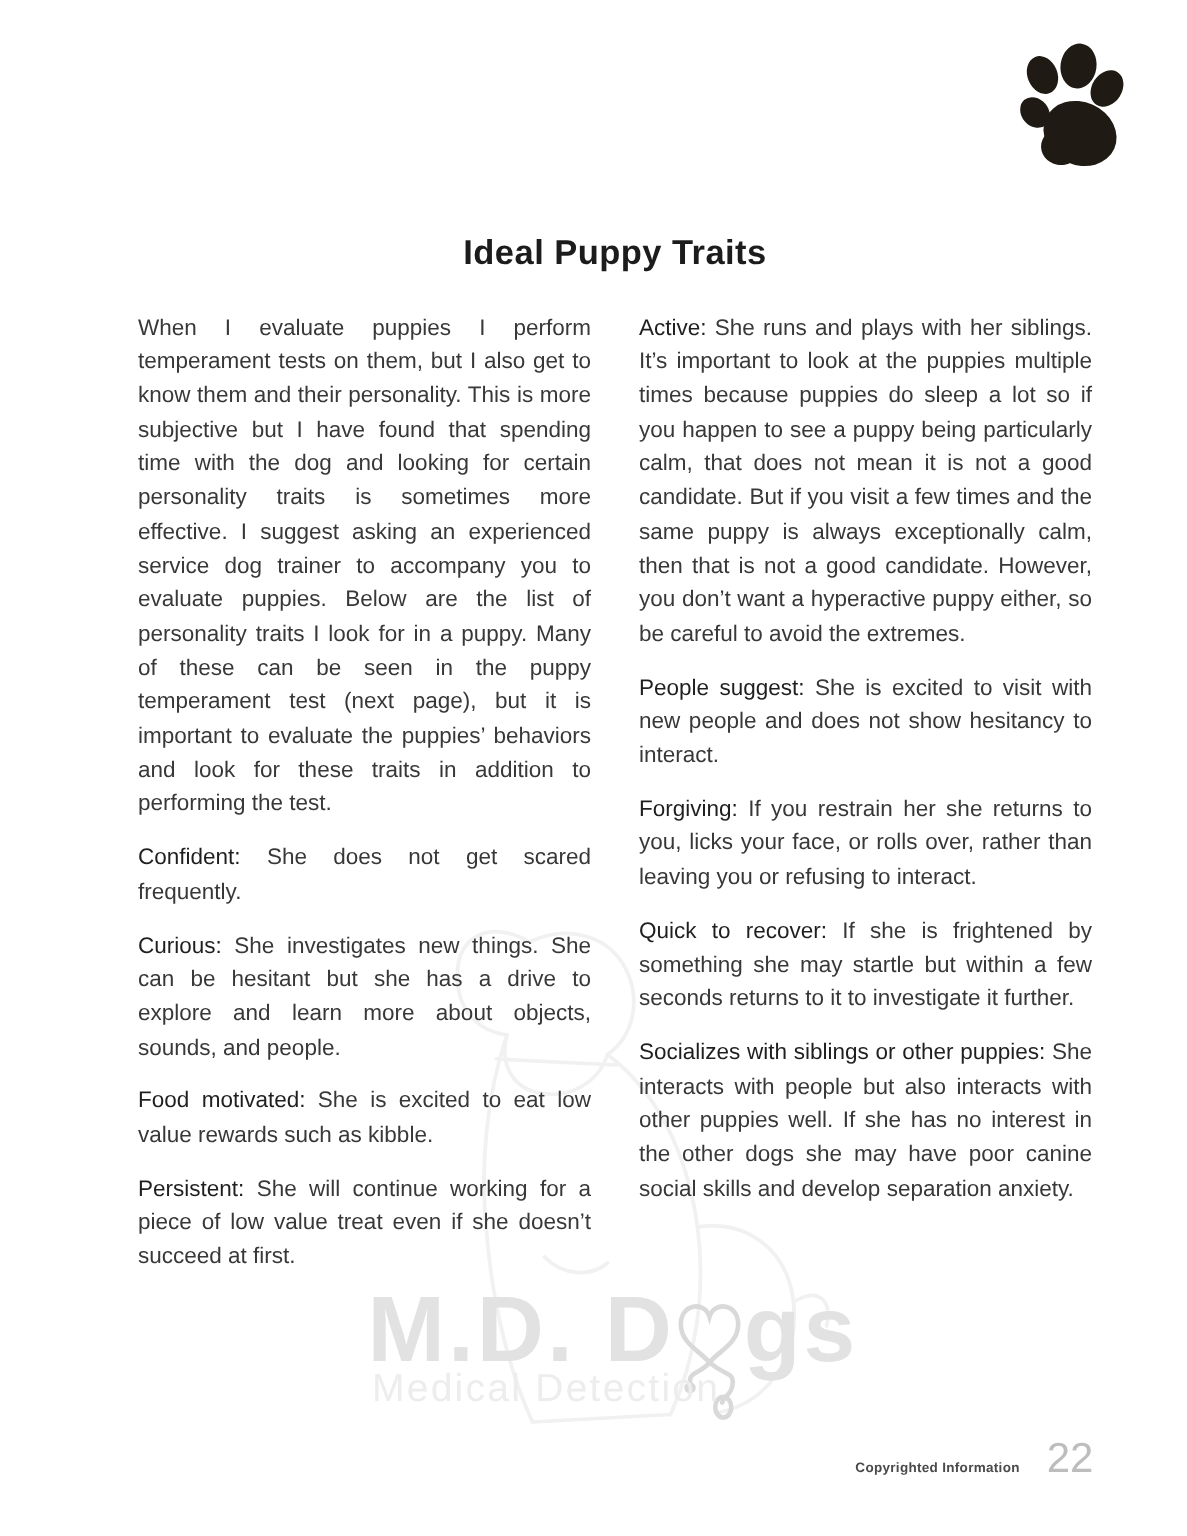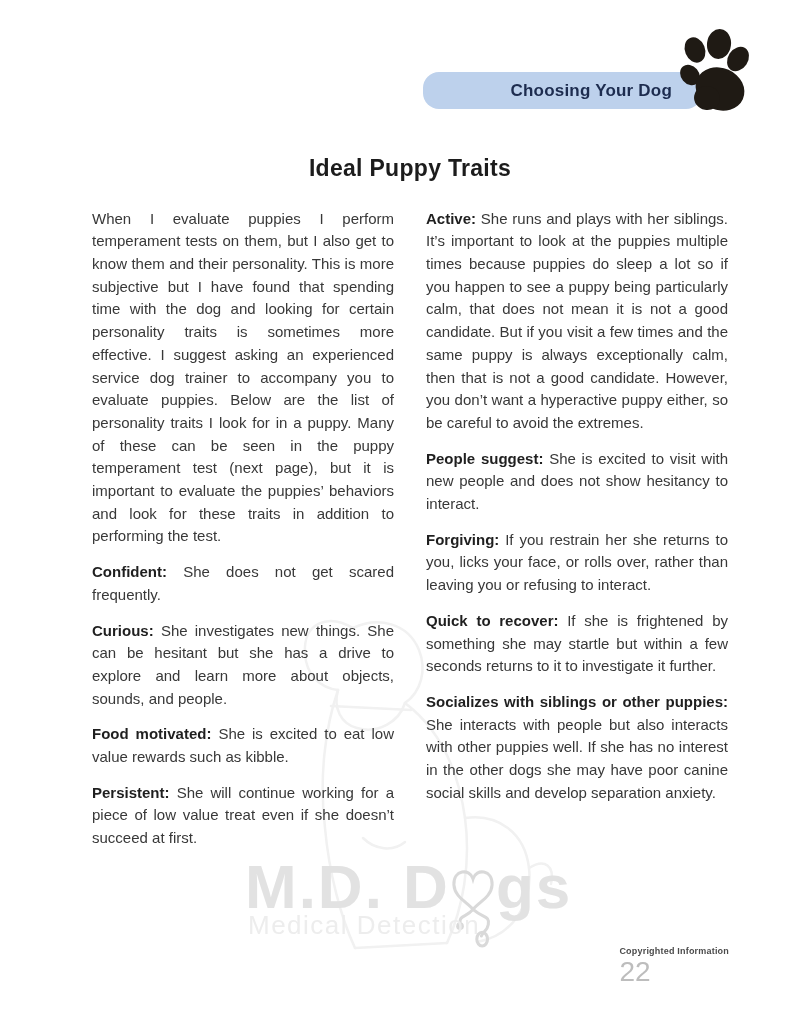--- a/index.html
+++ b/index.html
@@ -32,24 +32,24 @@
                color:var(--watermark-subtitle);letter-spacing:1.5px;}
 
   
   .content{position:absolute;left:92px;top:0;width:636px;z-index:1;}
   h1.page-title{margin:155px 0 0;font-size:23px;line-height:1.2;text-align:center;
                 font-weight:bold;color:var(--title-text);letter-spacing:0.3px;}
   .columns{display:flex;gap:32px;margin-top:25px;}
   .col{width:303px;}
   .col p{margin:0 0 13px;font-size:15px;line-height:22.7px;color:var(--body-text);
          text-align:justify;}
-  .col p .lead{font-weight:bold;color:var(--lead-text);}
+  .col p .lead{font-weight:normal;color:var(--lead-text);}
 
   
-  .footer{position:absolute;right:62px;bottom:36px;display:flex;align-items:baseline;gap:0;z-index:1;flex-direction:column;}
+  .footer{position:absolute;right:62px;bottom:36px;display:flex;align-items:baseline;gap:18px;z-index:1;}
   .copyright{font-size:9px;font-weight:600;color:var(--footer-text);letter-spacing:0.2px;}
   .page-number{font-size:28px;color:var(--page-number);font-weight:normal;}
 </style>
 </head>
 <body>
 
 <div class="page">
 
   <div class="watermark">
     <svg class="wm-dog" width="340" height="390" viewBox="0 0 340 390" fill="none" stroke="#f1f1f1" stroke-width="2.5" stroke-linecap="round">
@@ -68,23 +68,20 @@
     <div class="wm-brand"><span>M.D. D</span><span class="wm-o"><svg width="46" height="84" viewBox="0 0 60 110" fill="none" stroke="#d9d9d9" stroke-width="4" stroke-linecap="round">
           <path d="M30 22 C26 8, 4 10, 5 30 C6 46, 22 52, 30 62 C38 52, 54 46, 55 30 C56 10, 34 8, 30 22 Z"></path>
           <path d="M30 62 C22 72, 12 70, 13 79"></path>
           <circle cx="13" cy="84" r="5" fill="#d9d9d9" stroke="none"></circle>
           <path d="M30 62 C44 74, 52 70, 50 82 C49 90, 42 92, 41 97"></path>
           <ellipse cx="42" cy="101" rx="7" ry="9"></ellipse>
         </svg></span><span>gs</span></div>
     <div class="wm-subtitle">Medical Detection</div>
   </div>
 
-  <div class="tab-pill">
-    <span class="tab-label">Choosing Your Dog</span>
-  </div>
   <svg class="paw" width="100" height="100" viewBox="0 0 100 100" fill="#1f1a14">
     <ellipse cx="32" cy="30" rx="10" ry="13" transform="rotate(-22 32 30)"></ellipse>
     <ellipse cx="56" cy="24" rx="12" ry="15" transform="rotate(8 56 24)"></ellipse>
     <ellipse cx="75" cy="39" rx="10" ry="13" transform="rotate(33 75 39)"></ellipse>
     <ellipse cx="27" cy="55" rx="9" ry="11" transform="rotate(-40 27 55)"></ellipse>
     <ellipse cx="57" cy="69" rx="25" ry="21" transform="rotate(24 57 69)"></ellipse>
     <ellipse cx="44" cy="78" rx="13" ry="12" transform="rotate(10 44 78)"></ellipse>
   </svg>
 
   <div class="content">

